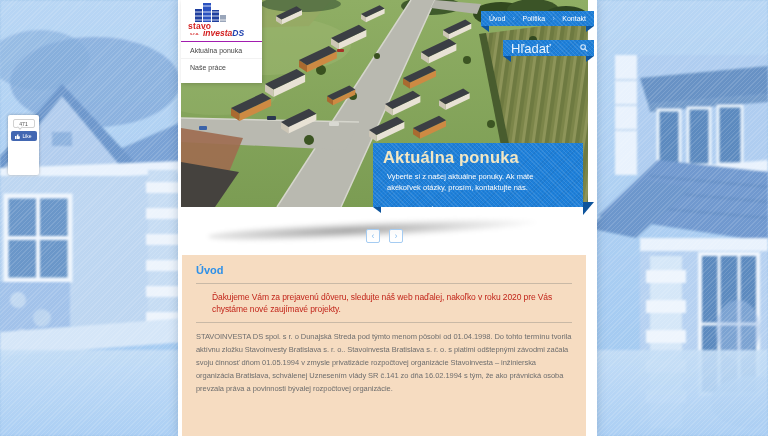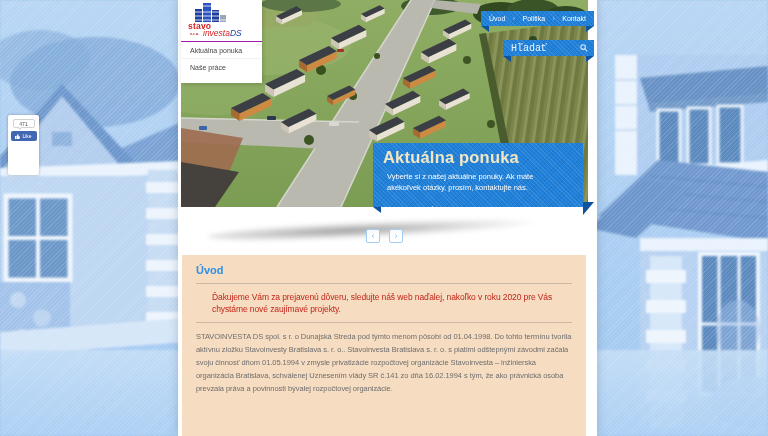--- a/index.html
+++ b/index.html
@@ -24,39 +24,39 @@
     border-radius:50%;transform:rotate(-2.5deg);filter:blur(2px);
     background:radial-gradient(ellipse at 42% 50%, rgba(0,0,0,.38) 0%, rgba(0,0,0,.12) 45%, rgba(0,0,0,0) 72%);}
 
   
   .menu-panel{position:absolute;left:181px;top:0;width:81px;height:83px;background:#fff;
     z-index:6;box-shadow:1px 1px 4px rgba(0,0,0,.18);}
   .logo-box{position:relative;height:42px;border-bottom:1px solid #a21caf;}
   .logo-bld{position:absolute;left:12px;top:2px;}
   .logo-stavo{position:absolute;left:7px;top:21px;font-size:8.5px;font-weight:bold;color:#d31f1f;letter-spacing:.2px;}
   .logo-sro{position:absolute;left:9px;top:31px;font-size:4px;font-weight:bold;color:#d31f1f;}
-  .logo-line2{position:absolute;left:22px;top:28px;font-size:8.5px;font-weight:normal;font-style:italic;white-space:nowrap;}
+  .logo-line2{position:absolute;left:22px;top:28px;font-size:8.5px;font-weight:bold;font-style:italic;white-space:nowrap;}
   .logo-investa{color:#d31f1f;}
   .logo-ds{color:#1d3fae;}
   .menu-item{padding:5px 9px 4px;font-size:7px;color:#454545;cursor:pointer;border-bottom:1px solid #f2f2f2;}
   .menu-item:last-child{border-bottom:none;}
 
   
   .bluebar{position:absolute;z-index:7;color:#fff;
     background-color:#1e80da;
     background-image:
       repeating-linear-gradient(45deg, rgba(255,255,255,.10) 0 1px, rgba(255,255,255,0) 1px 3px),
       repeating-linear-gradient(-45deg, rgba(0,0,0,.06) 0 1px, rgba(0,0,0,0) 1px 3px);}
   .topnav{left:481px;top:11px;width:113px;height:15px;display:flex;align-items:center;
     justify-content:space-between;padding:0 8px;font-size:7px;}
   .topnav .nav-item{cursor:pointer;white-space:nowrap;}
   .nav-sep{color:#9ccbf4;font-size:7px;margin:0 2px;}
   .searchbar{left:503px;top:40px;width:91px;height:16px;display:flex;align-items:center;padding:0 6px;}
   .search-input{flex:1;background:transparent;border:none;outline:none;color:#fff;
-    font-size:10px;font-family:Liberation Mono, monospace;width:60px;}
+    font-size:13px;font-family:Liberation Sans, sans-serif;width:60px;}
   .search-input::placeholder{color:#eaf4fd;opacity:1;}
   .fold{position:absolute;background:#0d549c;z-index:6;}
   .fold-nav-l{left:481px;top:26px;width:8px;height:6px;clip-path:polygon(0 0,100% 0,100% 100%);}
   .fold-nav-r{left:586px;top:26px;width:8px;height:6px;clip-path:polygon(0 0,100% 0,0 100%);}
   .fold-se-l{left:503px;top:56px;width:8px;height:6px;clip-path:polygon(0 0,100% 0,100% 100%);}
   .fold-se-r{left:586px;top:56px;width:8px;height:6px;clip-path:polygon(0 0,100% 0,0 100%);}
 
   
   .overlay-box{left:373px;top:143px;width:210px;height:64px;padding:5px 10px 4px;z-index:5;}
   .overlay-title{font-size:16.5px;color:#f3e7c3;letter-spacing:.2px;margin:0 0 3px;}

